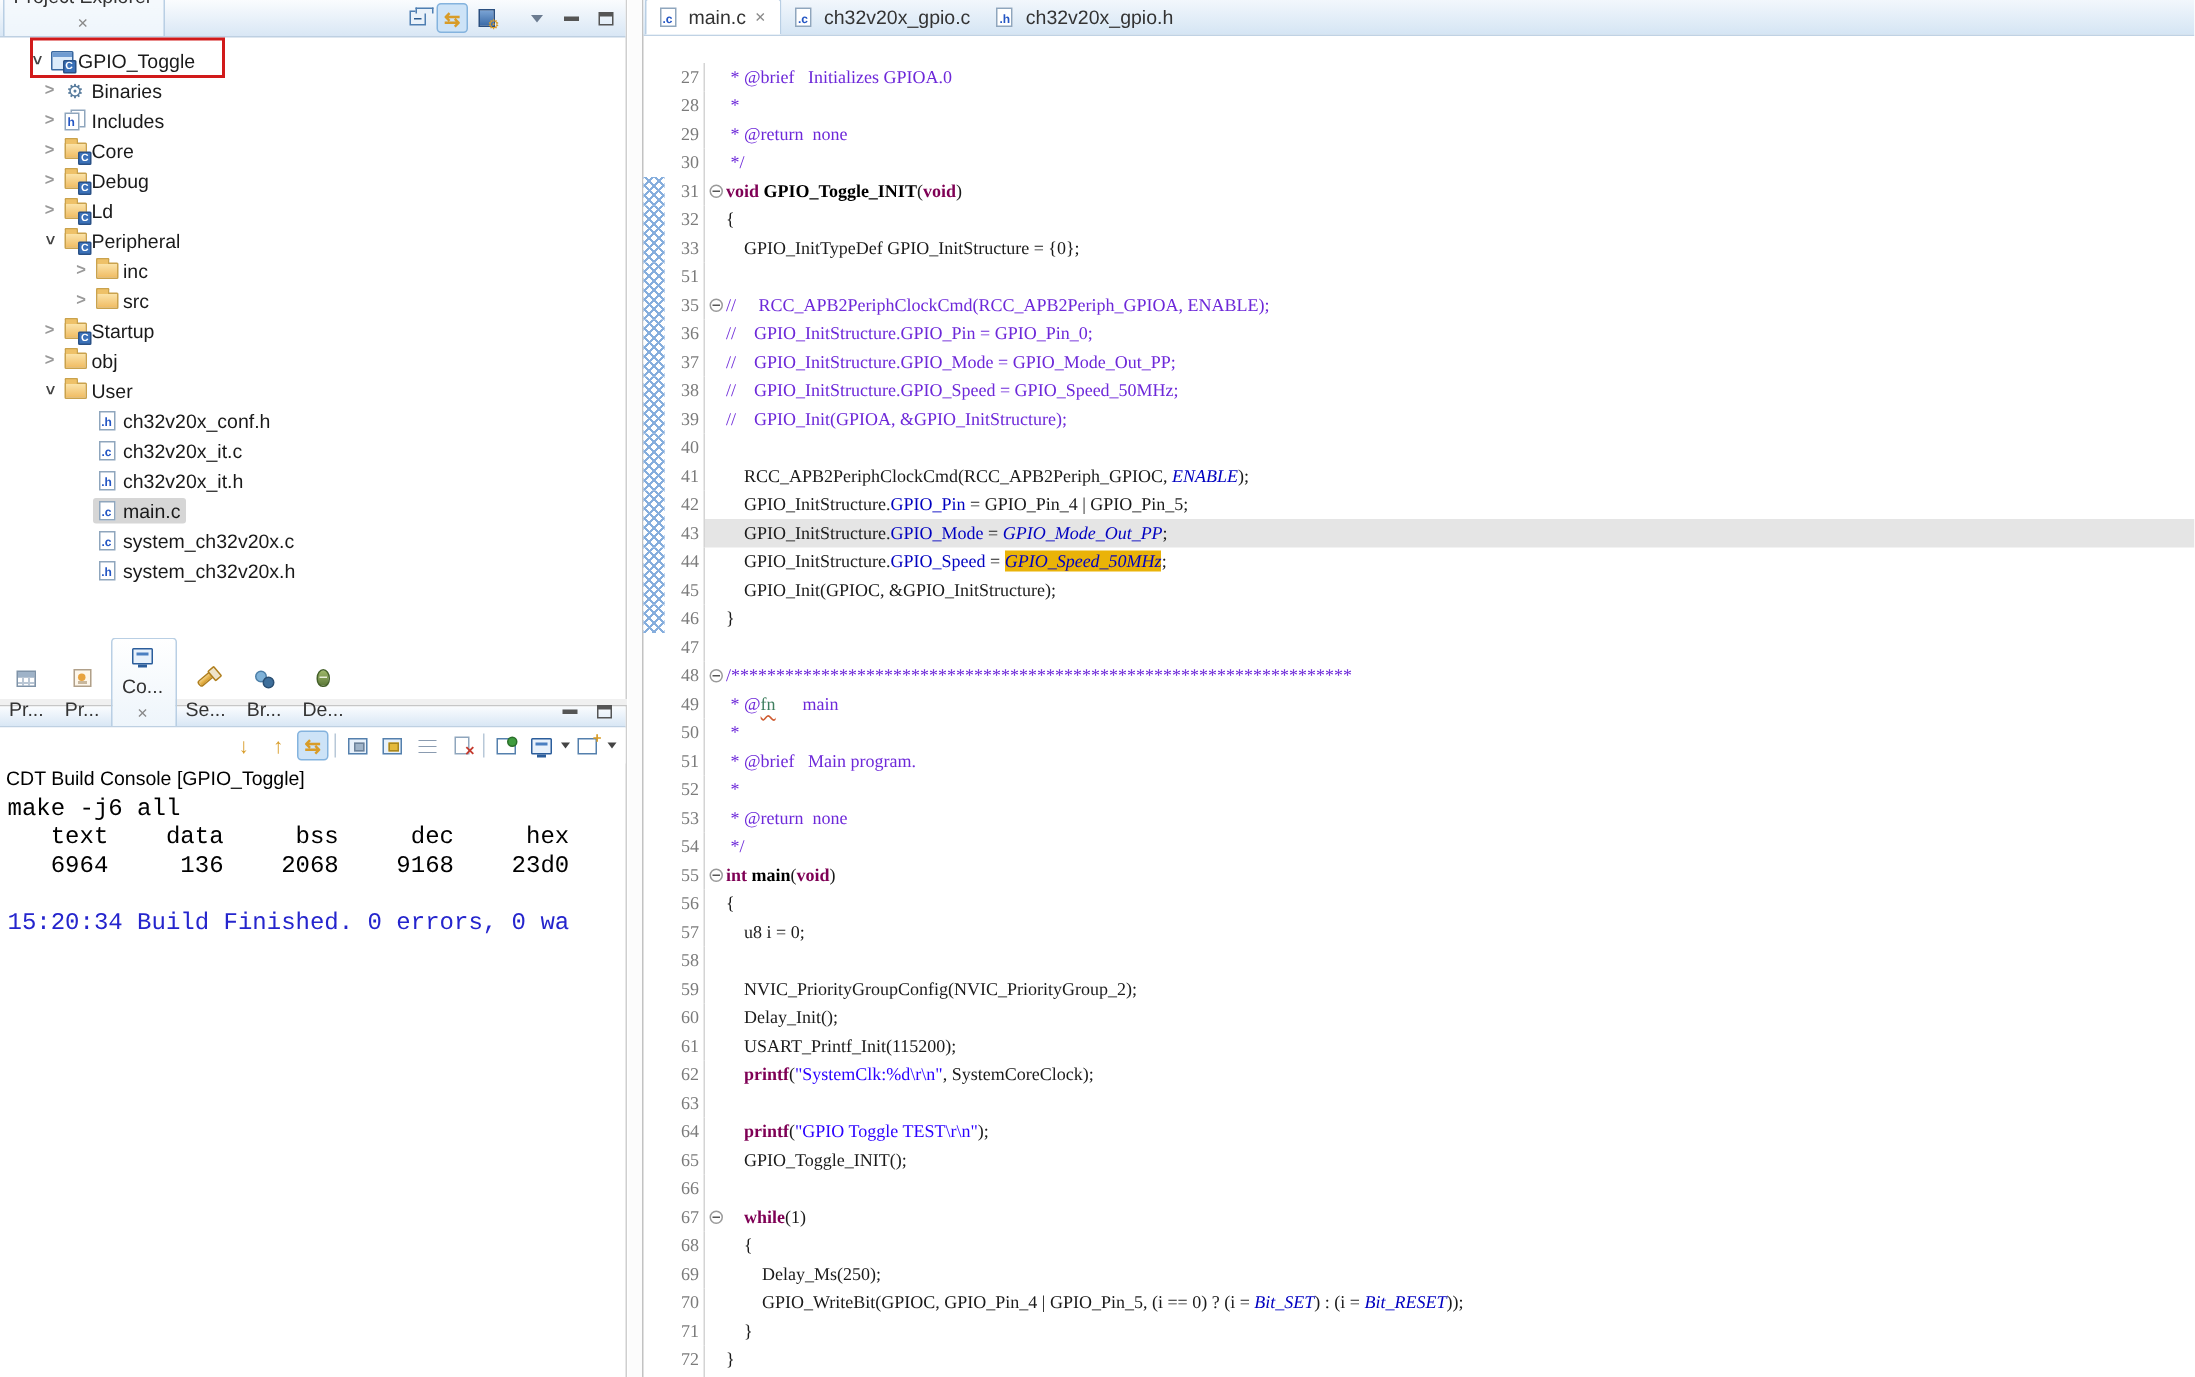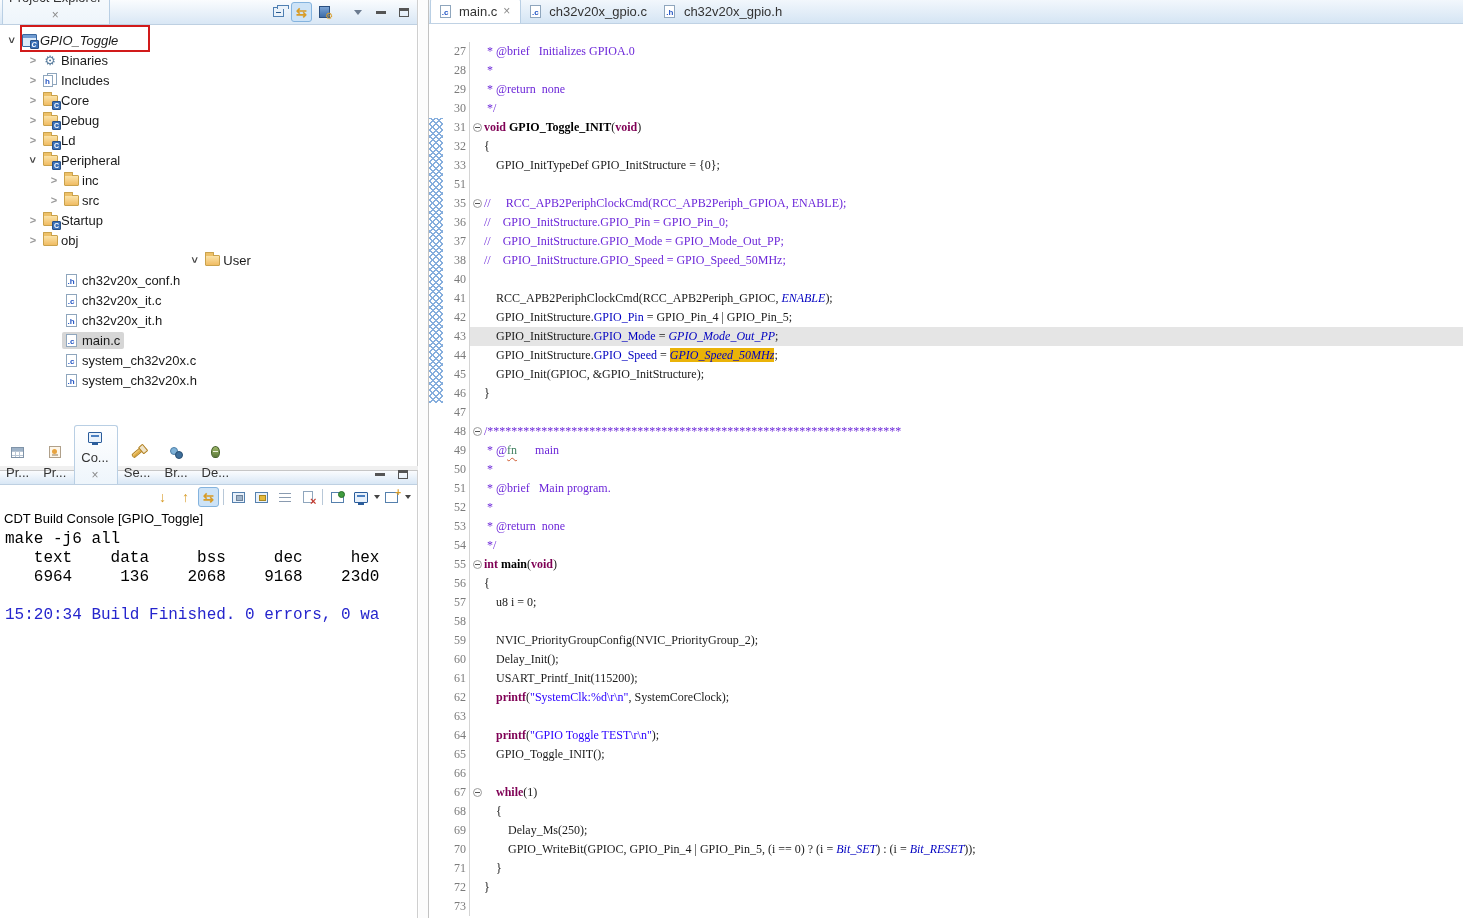--- a/index.html
+++ b/index.html
@@ -161,21 +161,21 @@
         </span>
         <span class="tb">
           <span class="g-min"></span>
         </span>
         <span class="tb">
           <span class="g-max"></span>
         </span>
       </div>
   </div>
   <div id="tree">
-      <div class="trow" style="padding-left: 4px; font-style: italic;">
+      <div class="trow" style="padding-left: 16px;">
         <span class="chev exp">&gt;</span>
         <span class="selwrap">
           <span class="ti">
             <span class="ic-proj">
               <span class="badge-c">C</span>
             </span>
           </span>
           <span class="tlabel">GPIO_Toggle</span>
         </span>
       </div>
@@ -270,21 +270,21 @@
       </div>
       <div class="trow" style="padding-left: 25px;">
         <span class="chev">&gt;</span>
         <span class="selwrap">
           <span class="ti">
             <span class="ic-folder"></span>
           </span>
           <span class="tlabel">obj</span>
         </span>
       </div>
-      <div class="trow" style="padding-left: 25px; justify-content: center;">
+      <div class="trow" style="padding-left: 25px;">
         <span class="chev exp">&gt;</span>
         <span class="selwrap">
           <span class="ti">
             <span class="ic-folder"></span>
           </span>
           <span class="tlabel">User</span>
         </span>
       </div>
       <div class="trow" style="padding-left: 46px;">
         <span class="chev"></span>
@@ -487,20 +487,21 @@
       <div class="crow"><span class="gut"></span><span class="lnum">29</span><span class="rowright"><span class="foldc"></span><span class="codetxt"><span class="tk-c"> * @return  none</span></span></span></div>
       <div class="crow"><span class="gut"></span><span class="lnum">30</span><span class="rowright"><span class="foldc"></span><span class="codetxt"><span class="tk-c"> */</span></span></span></div>
       <div class="crow"><span class="gut diff"></span><span class="lnum">31</span><span class="rowright"><span class="foldc"><span class="foldmark"></span></span><span class="codetxt"><span class="tk-k">void</span><span> </span><span class="tk-f">GPIO_Toggle_INIT</span><span>(</span><span class="tk-k">void</span><span>)</span></span></span></div>
       <div class="crow"><span class="gut diff"></span><span class="lnum">32</span><span class="rowright"><span class="foldc"></span><span class="codetxt"><span>{</span></span></span></div>
       <div class="crow"><span class="gut diff"></span><span class="lnum">33</span><span class="rowright"><span class="foldc"></span><span class="codetxt"><span>    GPIO_InitTypeDef GPIO_InitStructure = {0};</span></span></span></div>
       <div class="crow"><span class="gut diff"></span><span class="lnum">51</span><span class="rowright"><span class="foldc"></span><span class="codetxt"></span></span></div>
       <div class="crow"><span class="gut diff"></span><span class="lnum">35</span><span class="rowright"><span class="foldc"><span class="foldmark"></span></span><span class="codetxt"><span class="tk-c">//     RCC_APB2PeriphClockCmd(RCC_APB2Periph_GPIOA, ENABLE);</span></span></span></div>
       <div class="crow"><span class="gut diff"></span><span class="lnum">36</span><span class="rowright"><span class="foldc"></span><span class="codetxt"><span class="tk-c">//    GPIO_InitStructure.GPIO_Pin = GPIO_Pin_0;</span></span></span></div>
       <div class="crow"><span class="gut diff"></span><span class="lnum">37</span><span class="rowright"><span class="foldc"></span><span class="codetxt"><span class="tk-c">//    GPIO_InitStructure.GPIO_Mode = GPIO_Mode_Out_PP;</span></span></span></div>
       <div class="crow"><span class="gut diff"></span><span class="lnum">38</span><span class="rowright"><span class="foldc"></span><span class="codetxt"><span class="tk-c">//    GPIO_InitStructure.GPIO_Speed = GPIO_Speed_50MHz;</span></span></span></div>
+      <div class="crow"><span class="gut diff"></span><span class="lnum">39</span><span class="rowright"><span class="foldc"></span><span class="codetxt"><span class="tk-c">//    GPIO_Init(GPIOA, &amp;GPIO_InitStructure);</span></span></span></div>
       <div class="crow"><span class="gut diff"></span><span class="lnum">40</span><span class="rowright"><span class="foldc"></span><span class="codetxt"></span></span></div>
       <div class="crow"><span class="gut diff"></span><span class="lnum">41</span><span class="rowright"><span class="foldc"></span><span class="codetxt"><span>    RCC_APB2PeriphClockCmd(RCC_APB2Periph_GPIOC, </span><span class="tk-e">ENABLE</span><span>);</span></span></span></div>
       <div class="crow"><span class="gut diff"></span><span class="lnum">42</span><span class="rowright"><span class="foldc"></span><span class="codetxt"><span>    GPIO_InitStructure.</span><span class="tk-m">GPIO_Pin</span><span> = GPIO_Pin_4 | GPIO_Pin_5;</span></span></span></div>
       <div class="crow cur"><span class="gut diff"></span><span class="lnum">43</span><span class="rowright"><span class="foldc"></span><span class="codetxt"><span>    GPIO_InitStructure.</span><span class="tk-m">GPIO_Mode</span><span> = </span><span class="tk-e">GPIO_Mode_Out_PP</span><span>;</span></span></span></div>
       <div class="crow"><span class="gut diff"></span><span class="lnum">44</span><span class="rowright"><span class="foldc"></span><span class="codetxt"><span>    GPIO_InitStructure.</span><span class="tk-m">GPIO_Speed</span><span> = </span><span class="tk-g">GPIO_Speed_50MHz</span><span>;</span></span></span></div>
       <div class="crow"><span class="gut diff"></span><span class="lnum">45</span><span class="rowright"><span class="foldc"></span><span class="codetxt"><span>    GPIO_Init(GPIOC, &amp;GPIO_InitStructure);</span></span></span></div>
       <div class="crow"><span class="gut diff"></span><span class="lnum">46</span><span class="rowright"><span class="foldc"></span><span class="codetxt"><span>}</span></span></span></div>
       <div class="crow"><span class="gut"></span><span class="lnum">47</span><span class="rowright"><span class="foldc"></span><span class="codetxt"></span></span></div>
       <div class="crow"><span class="gut"></span><span class="lnum">48</span><span class="rowright"><span class="foldc"><span class="foldmark"></span></span><span class="codetxt"><span class="tk-c">/*********************************************************************</span></span></span></div>
       <div class="crow"><span class="gut"></span><span class="lnum">49</span><span class="rowright"><span class="foldc"></span><span class="codetxt"><span class="tk-c"> * @</span><span class="tk-w">fn</span><span class="tk-c">      main</span></span></span></div>

